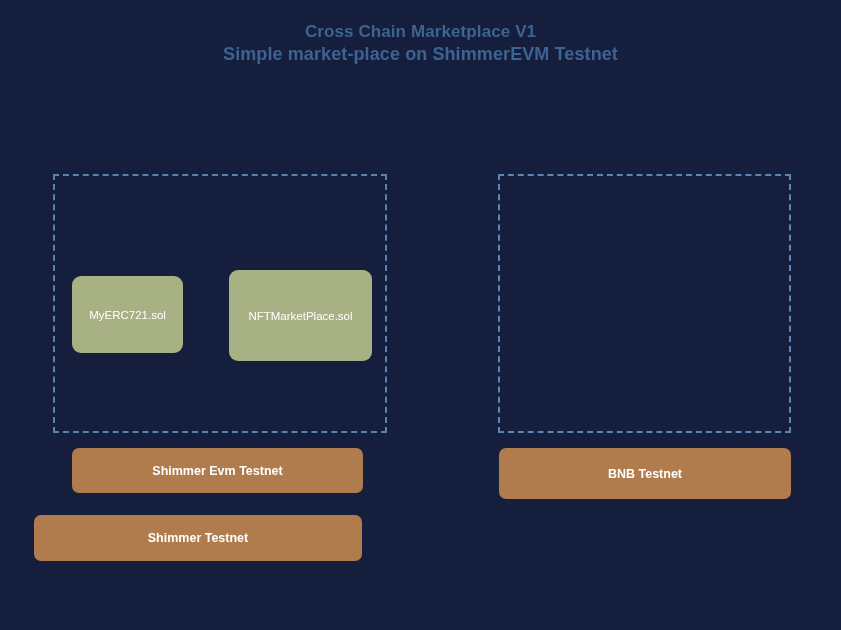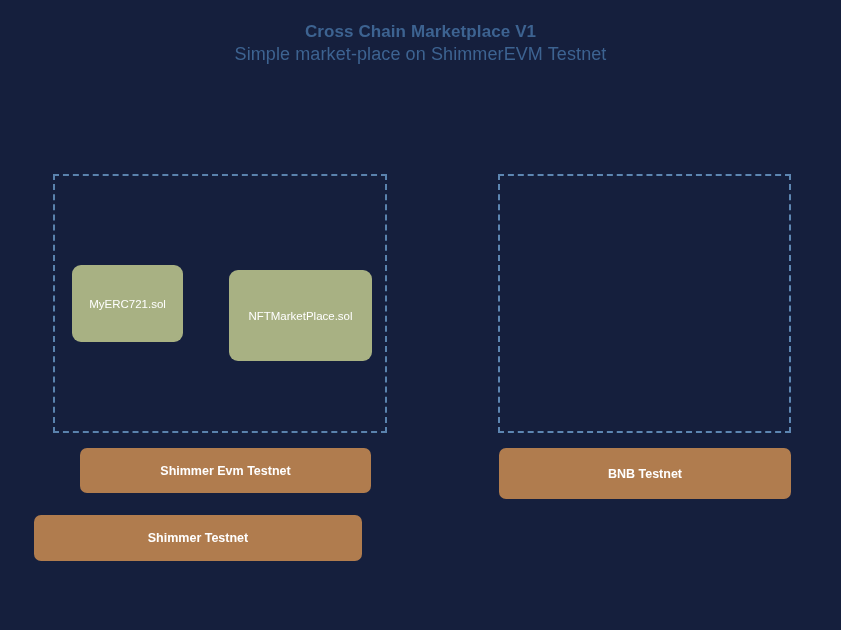--- a/index.html
+++ b/index.html
@@ -30,21 +30,21 @@
     color: #3d6391;
     font-size: 17px;
     font-weight: bold;
     line-height: 22px;
     letter-spacing: 0.1px;
   }
   .title-line-2 {
     display: block;
     color: #3d6391;
     font-size: 18px;
-    font-weight: normal;
+    font-weight: bold;
     line-height: 23px;
     letter-spacing: 0.1px;
   }
 
   
   .dashed-group {
     position: absolute;
     box-sizing: border-box;
     background: transparent;
   }
@@ -73,21 +73,21 @@
     align-items: center;
     justify-content: center;
     color: #ffffff;
     font-size: 11.5px;
     font-weight: normal;
     text-align: center;
     line-height: 14px;
   }
   .contract-node.erc721 {
     left: 72px;
-    top: 265px;
+    top: 276px;
     width: 111px;
     height: 77px;
   }
   .contract-node.marketplace {
     left: 229px;
     top: 270px;
     width: 143px;
     height: 91px;
   }
 
@@ -100,21 +100,21 @@
     display: flex;
     align-items: center;
     justify-content: center;
     color: #ffffff;
     font-size: 12.5px;
     font-weight: bold;
     text-align: center;
     line-height: 16px;
   }
   .network-bar.shimmer-evm {
-    left: 80px;
+    left: 72px;
     top: 448px;
     width: 291px;
     height: 45px;
   }
   .network-bar.bnb {
     left: 499px;
     top: 448px;
     width: 292px;
     height: 51px;
   }

